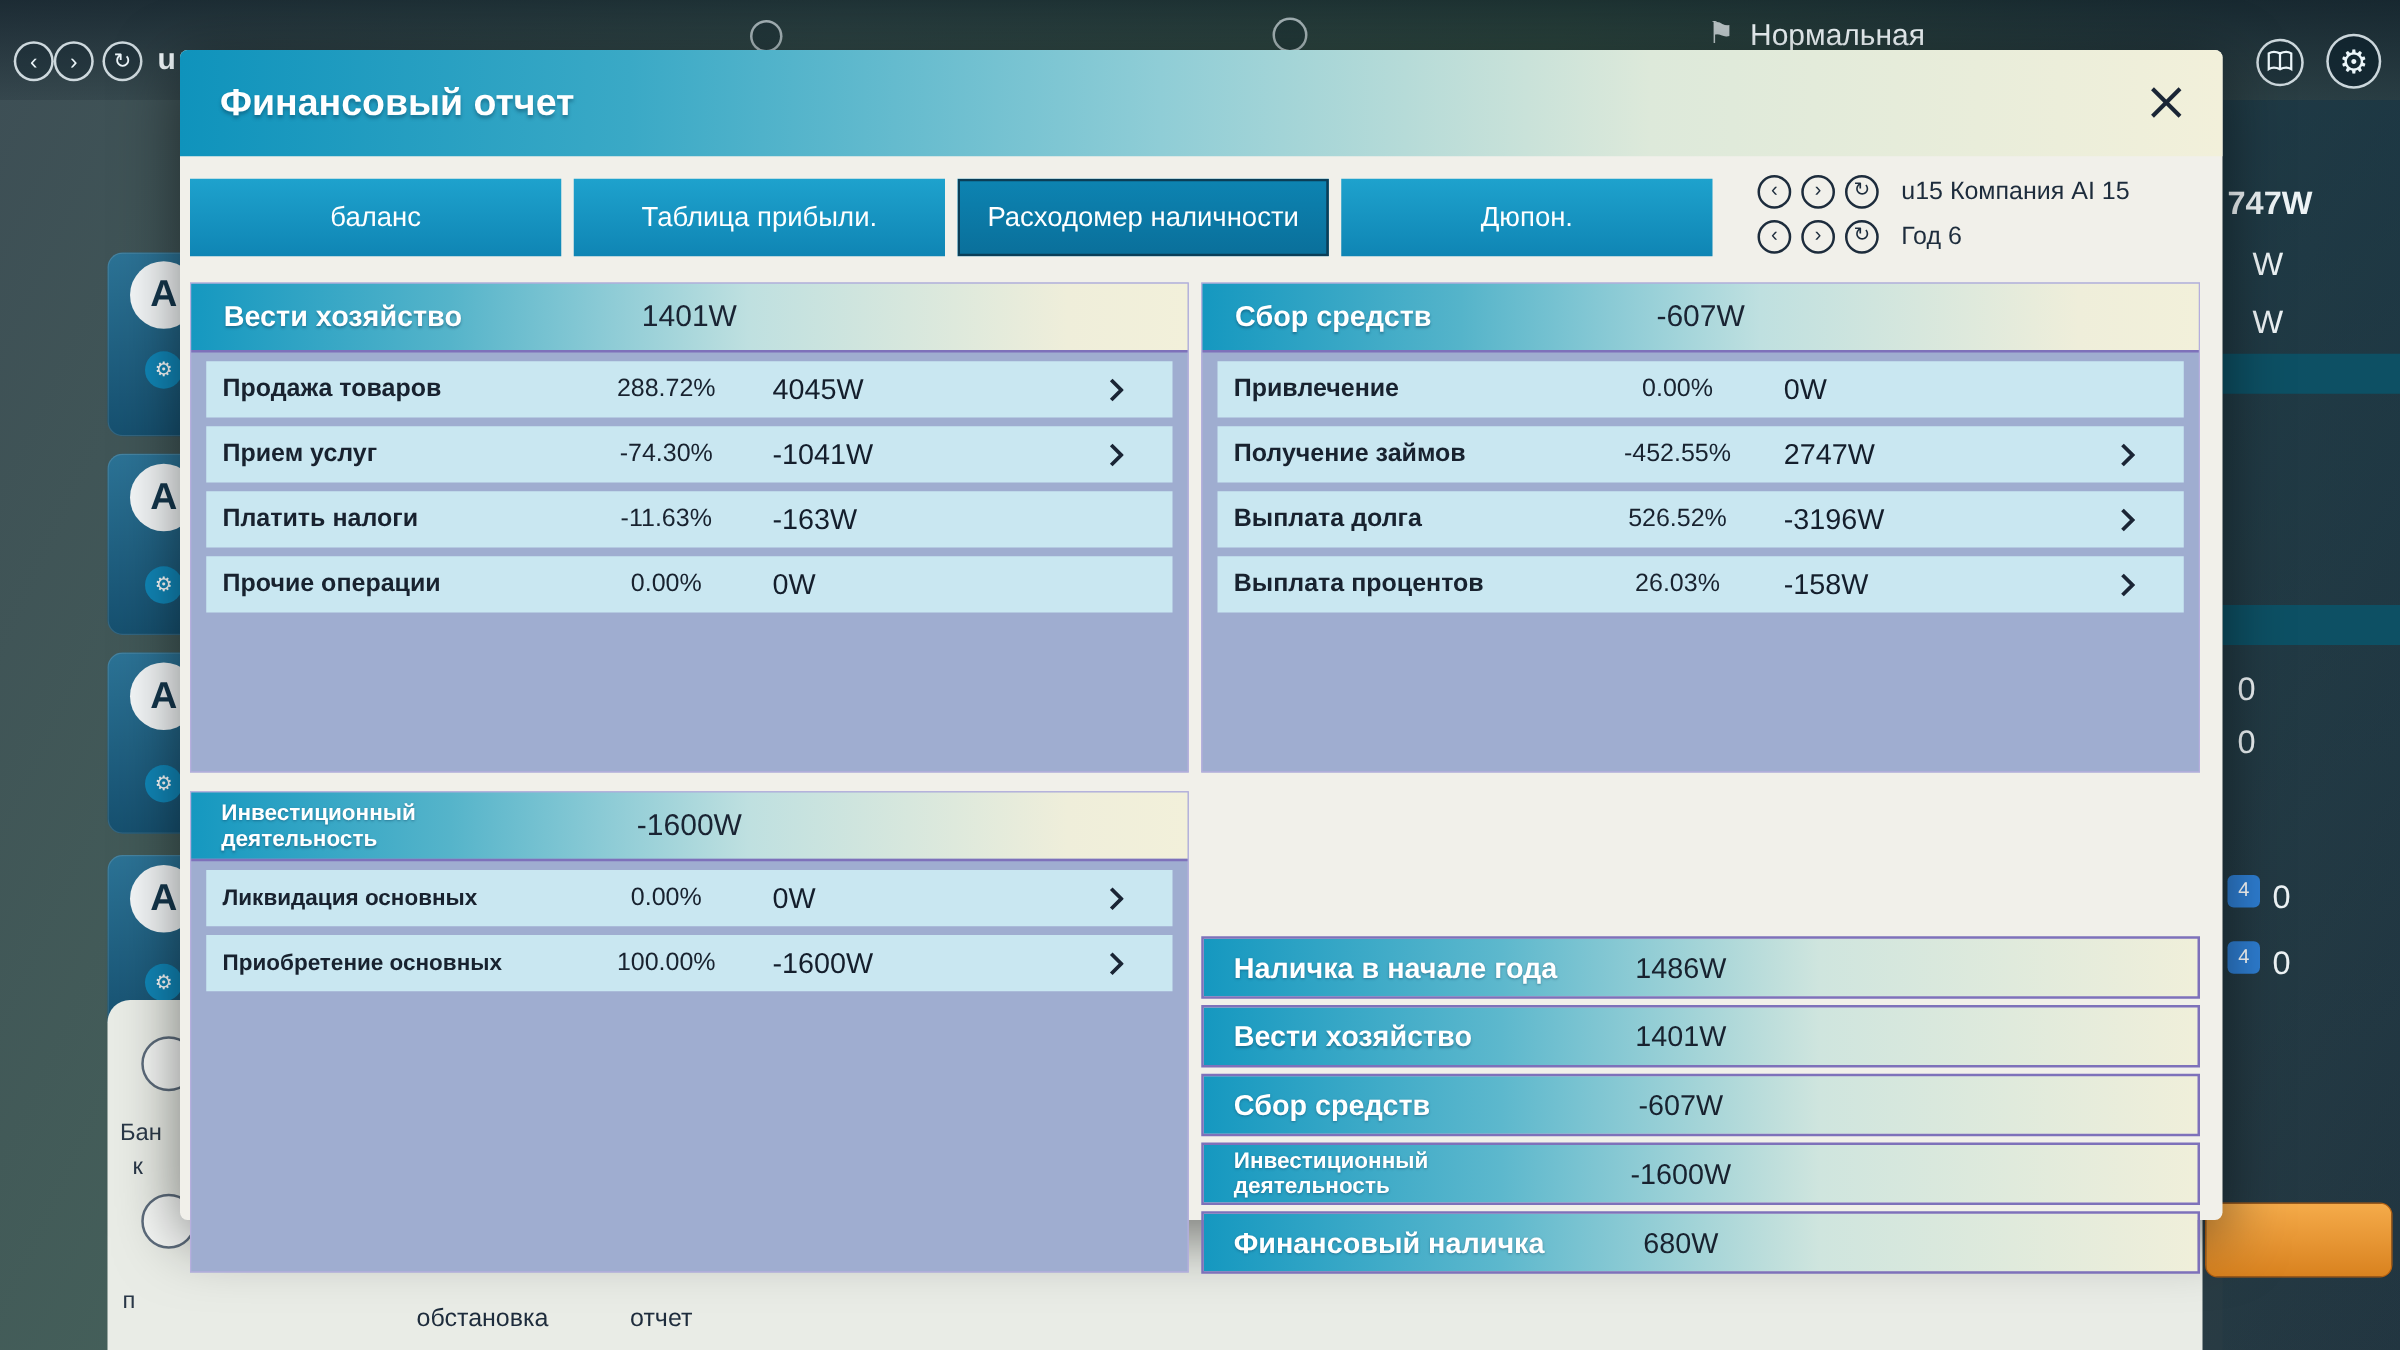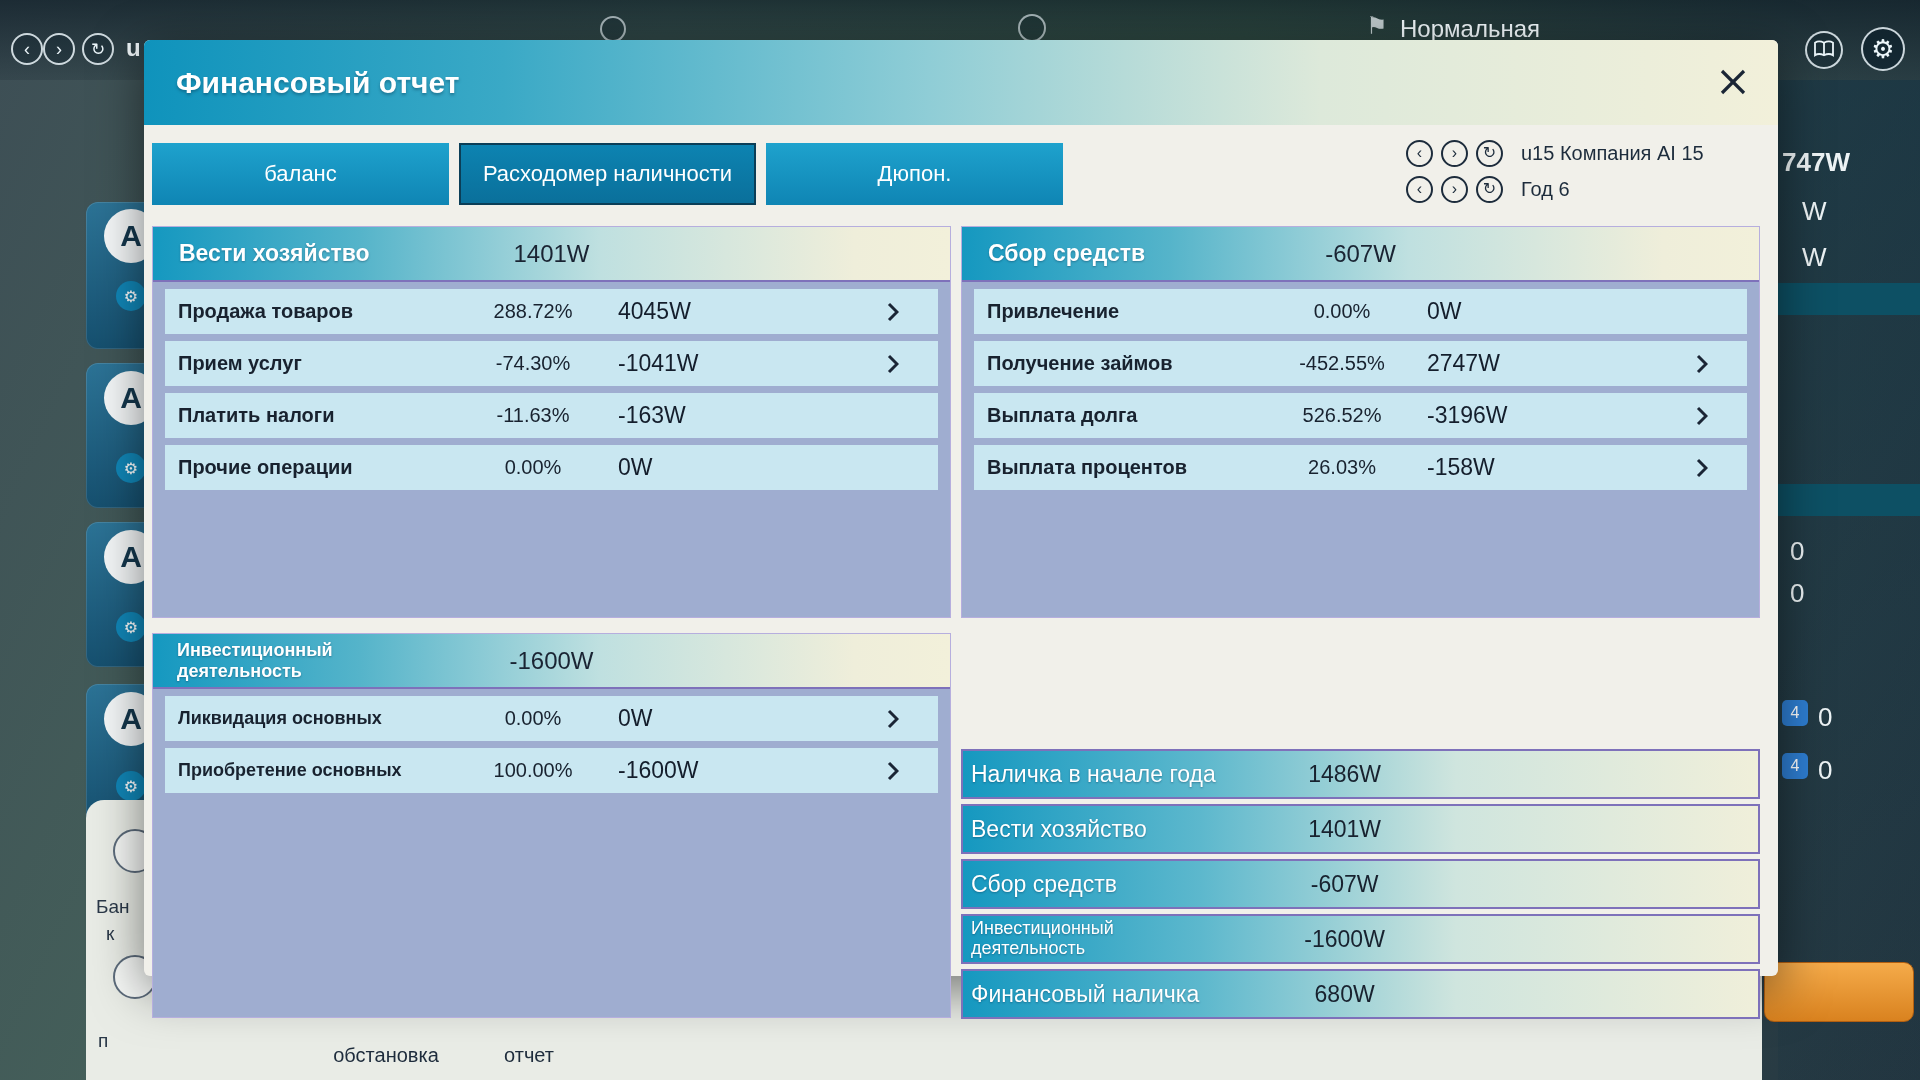--- a/index.html
+++ b/index.html
@@ -74,21 +74,21 @@
   .row.clickable{cursor:pointer;}
   .row-name{font-weight:bold;font-size:20px;color:#18222f;padding-left:13px;white-space:nowrap;}
   .row-pct{text-align:center;font-size:20px;color:#18222f;}
   .row-val{font-size:23px;color:#141e2c;}
   .row-chev{display:flex;justify-content:center;align-items:center;}
 
   .summary{position:absolute;left:817px;top:709px;width:799px;}
   .summary-row{position:relative;height:50px;margin-bottom:5px;border:2px solid #7e71ba;box-sizing:border-box;
     display:flex;align-items:center;
     background:linear-gradient(90deg,#1598c0 0%,#5db8cd 30%,#cfe5de 62%,#f0efda 100%);}
-  .summary-label{color:#fff;font-weight:normal;font-size:23px;padding-left:8px;text-shadow:0 1px 2px rgba(10,60,90,.45);}
+  .summary-label{color:#fff;font-weight:bold;font-size:23px;padding-left:24px;text-shadow:0 1px 2px rgba(10,60,90,.45);}
   .summary-label.small{font-size:18px;line-height:1.1;max-width:200px;}
   .summary-value{position:absolute;left:48%;transform:translateX(-50%);font-size:23px;color:#18222f;}
 </style>
 </head>
 <body>
 
 <div class="stage">
 
   <div class="topbar">
     <button class="cbtn" style="left:11px;top:33px;width:32px;height:32px;font-size:18px;">
@@ -178,20 +178,21 @@
       <span>
         <svg width="30" height="30" viewBox="0 0 30 30">
             <line x1="4" y1="4" x2="26" y2="26" stroke="#1a2535" stroke-width="3.2"></line>
             <line x1="26" y1="4" x2="4" y2="26" stroke="#1a2535" stroke-width="3.2"></line>
           </svg>
       </span>
     </button>
 
     <div class="tabs">
       <button class="tab">баланс</button>
+      <button class="tab">Таблица прибыли.</button>
       <button class="tab active">Расходомер наличности</button>
       <button class="tab">Дюпон.</button>
     </div>
 
     <div class="nav-cluster">
       <div class="nav-row">
         <button class="nav-circle">
             <span>‹</span>
           </button>
         <button class="nav-circle">

